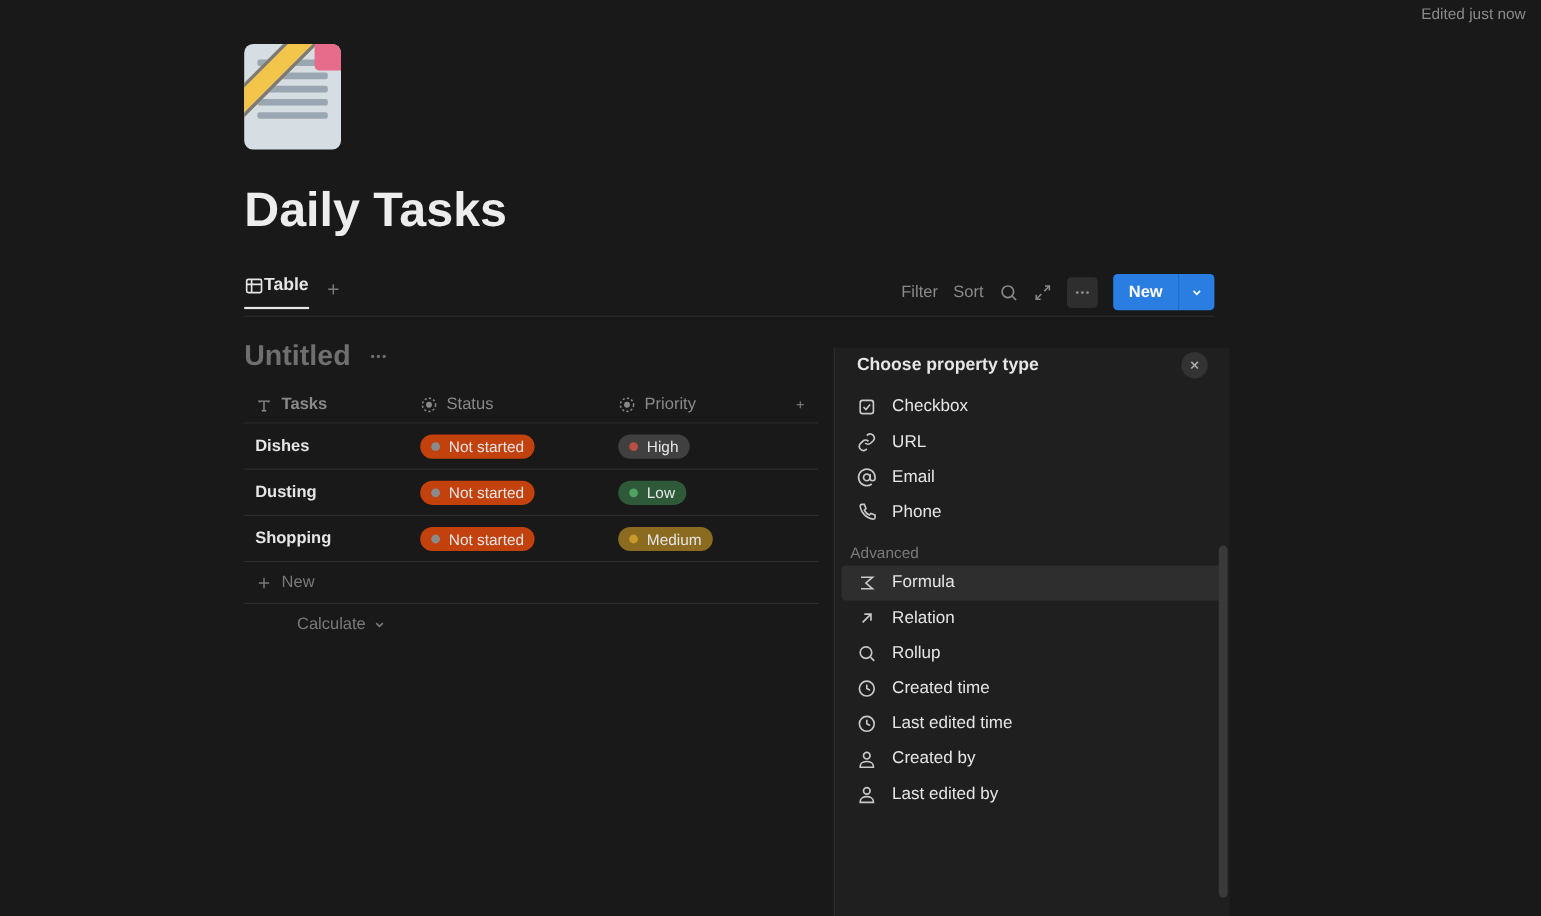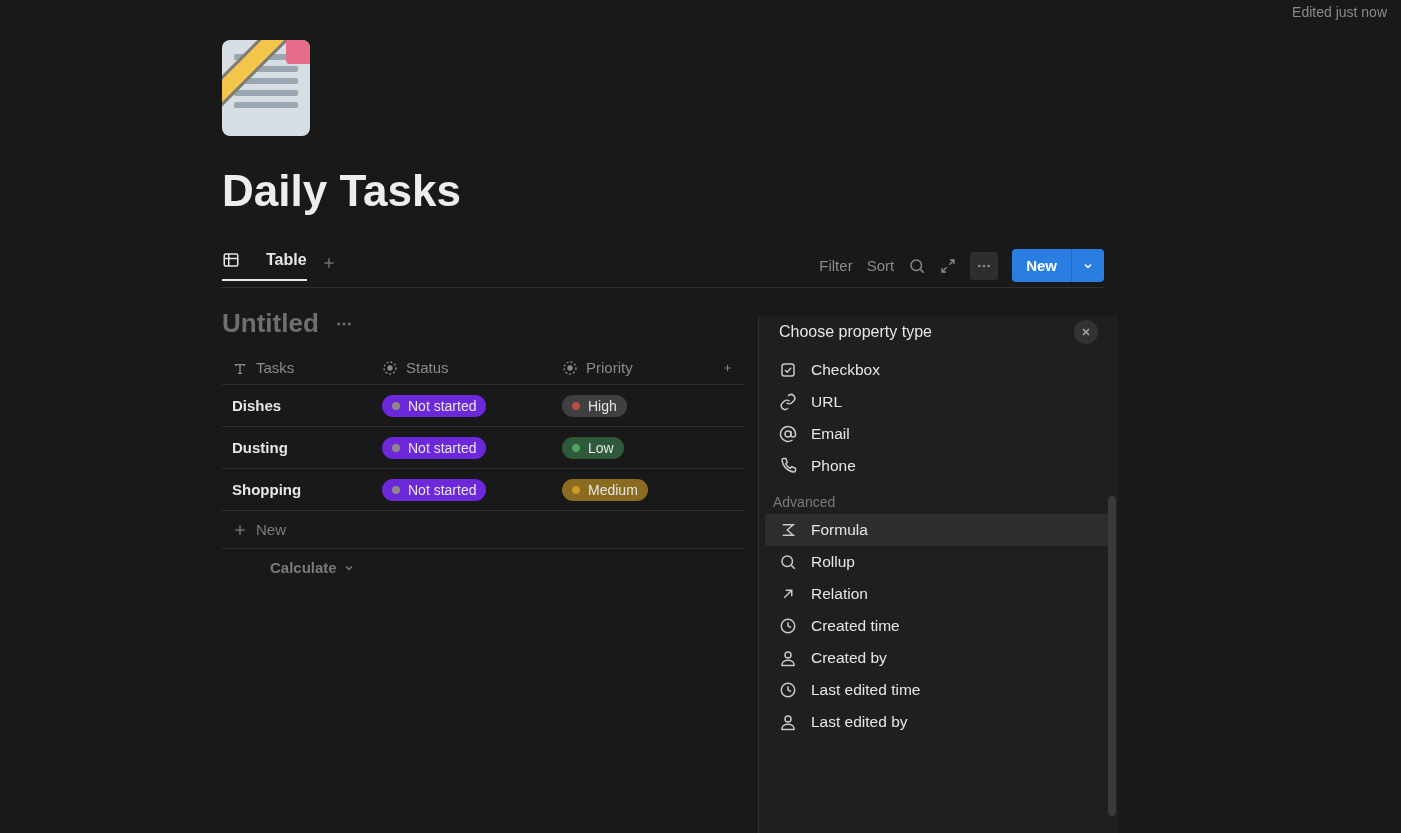--- a/index.html
+++ b/index.html
@@ -77,21 +77,21 @@
     display: flex;
     align-items: center;
     justify-content: space-between;
     border-bottom: 1px solid #2f2f2f;
     height: 44px;
   }
   .view-left { display: flex; align-items: center; gap: 14px; }
   .tab {
     display: flex;
     align-items: center;
-    gap: 26px;
+    gap: 0;
     font-size: 16px;
     font-weight: 600;
     color: #e6e6e6;
     padding-bottom: 10px;
     border-bottom: 2px solid #e6e6e6;
     margin-bottom: -1px;
   }
   .icon { display: inline-flex; align-items: center; justify-content: center; }
   .add-view {
     color: #7a7a7a;
@@ -122,40 +122,40 @@
   .thead { display: flex; border-bottom: 1px solid #2f2f2f; }
   .th {
     display: flex;
     align-items: center;
     gap: 8px;
     color: #8a8a8a;
     font-size: 15px;
     padding: 8px 10px;
     border-right: 1px solid transparent;
   }
-  .th.col-tasks { width: 150px; }
+  .th.col-tasks { width: 150px; font-weight: bold; }
   .th.col-status { width: 180px; }
   .th.col-priority { width: 160px; }
   .th.add { width: 32px; justify-content: center; }
   .trow { display: flex; border-bottom: 1px solid #2f2f2f; height: 42px; align-items: center; }
   .td { padding: 0 10px; font-size: 15px; }
   .td.col-tasks { width: 150px; font-weight: 600; color: #e6e6e6; }
   .td.col-status { width: 180px; }
   .td.col-priority { width: 160px; }
   .pill {
     display: inline-flex;
     align-items: center;
     gap: 8px;
     padding: 3px 10px;
     border-radius: 14px;
     font-size: 14px;
     color: #e6e6e6;
   }
   .pill .dot { width: 8px; height: 8px; border-radius: 50%; }
-  .pill.gray { background: #6d28d9; align-items: center; }
+  .pill.gray { background: #c2410c; align-items: center; }
   .pill.gray .dot { background: #8a8a8a; }
   .pill.red { background: #404040; }
   .pill.red .dot { background: #b84e44; }
   .pill.green { background: #2f5a3a; }
   .pill.green .dot { background: #4fa463; }
   .pill.yellow { background: #8a6b1f; }
   .pill.yellow .dot { background: #c99a2a; }
   .new-row {
     display: flex;
     align-items: center;
@@ -167,40 +167,39 @@
     cursor: pointer;
   }
   .calc-row {
     display: flex;
     align-items: center;
     gap: 6px;
     color: #7a7a7a;
     font-size: 15px;
     padding: 10px 0 0 48px;
     cursor: pointer;
-    font-weight: bold;
   }
   
   .popover {
     position: absolute;
     left: 758px;
     top: 316px;
     width: 360px;
     background: #1f1f1f;
     border-left: 1px solid #2f2f2f;
     height: 520px;
     padding-bottom: 10px;
   }
   .popover-header {
     display: flex;
     justify-content: space-between;
     align-items: center;
     padding: 4px 20px 10px 20px;
   }
-  .popover-title { font-size: 16px; font-weight: 400; color: #e6e6e6; }
+  .popover-title { font-size: 16px; font-weight: 700; color: #e6e6e6; }
   .close-btn {
     width: 24px; height: 24px; border-radius: 50%;
     background: #333; color: #aaa;
     display: flex; align-items: center; justify-content: center;
     cursor: pointer; font-size: 14px;
   }
   .popover-list { padding: 0 6px; }
   .section-label {
     color: #7a7a7a;
     font-size: 14px;
@@ -436,65 +435,65 @@
         <span class="icon">
           <svg width="18" height="18" viewBox="0 0 24 24" fill="none" stroke="currentColor" stroke-width="2">
             <path d="M5 5h14l-8 7 8 7H5"></path>
           </svg>
         </span>
         <span>Formula</span>
       </div>
       <div class="prop-item">
         <span class="icon">
           <svg width="18" height="18" viewBox="0 0 24 24" fill="none" stroke="currentColor" stroke-width="2">
+            <line x1="7" y1="17" x2="17" y2="7"></line>
+            <polyline points="9 7 17 7 17 15"></polyline>
+          </svg>
+        </span>
+        <span>Relation</span>
+      </div>
+      <div class="prop-item">
+        <span class="icon">
+          <svg width="18" height="18" viewBox="0 0 24 24" fill="none" stroke="currentColor" stroke-width="2">
             <circle cx="11" cy="11" r="7"></circle>
             <line x1="21" y1="21" x2="16.5" y2="16.5"></line>
           </svg>
         </span>
         <span>Rollup</span>
       </div>
       <div class="prop-item">
         <span class="icon">
           <svg width="18" height="18" viewBox="0 0 24 24" fill="none" stroke="currentColor" stroke-width="2">
-            <line x1="7" y1="17" x2="17" y2="7"></line>
-            <polyline points="9 7 17 7 17 15"></polyline>
-          </svg>
-        </span>
-        <span>Relation</span>
-      </div>
-      <div class="prop-item">
-        <span class="icon">
-          <svg width="18" height="18" viewBox="0 0 24 24" fill="none" stroke="currentColor" stroke-width="2">
             <circle cx="12" cy="12" r="9"></circle>
             <polyline points="12 7 12 12 16 14"></polyline>
           </svg>
         </span>
         <span>Created time</span>
       </div>
       <div class="prop-item">
         <span class="icon">
           <svg width="18" height="18" viewBox="0 0 24 24" fill="none" stroke="currentColor" stroke-width="2">
+            <circle cx="12" cy="12" r="9"></circle>
+            <polyline points="12 7 12 12 16 14"></polyline>
+          </svg>
+        </span>
+        <span>Last edited time</span>
+      </div>
+      <div class="prop-item">
+        <span class="icon">
+          <svg width="18" height="18" viewBox="0 0 24 24" fill="none" stroke="currentColor" stroke-width="2">
             <circle cx="12" cy="8" r="4"></circle>
             <path d="M4 21c0-4 4-6 8-6s8 2 8 6v1H4z"></path>
           </svg>
         </span>
         <span>Created by</span>
       </div>
       <div class="prop-item">
         <span class="icon">
           <svg width="18" height="18" viewBox="0 0 24 24" fill="none" stroke="currentColor" stroke-width="2">
-            <circle cx="12" cy="12" r="9"></circle>
-            <polyline points="12 7 12 12 16 14"></polyline>
-          </svg>
-        </span>
-        <span>Last edited time</span>
-      </div>
-      <div class="prop-item">
-        <span class="icon">
-          <svg width="18" height="18" viewBox="0 0 24 24" fill="none" stroke="currentColor" stroke-width="2">
             <circle cx="12" cy="8" r="4"></circle>
             <path d="M4 21c0-4 4-6 8-6s8 2 8 6v1H4z"></path>
           </svg>
         </span>
         <span>Last edited by</span>
       </div>
     </div>
   <div class="scrollbar"></div>
 </div>
 

